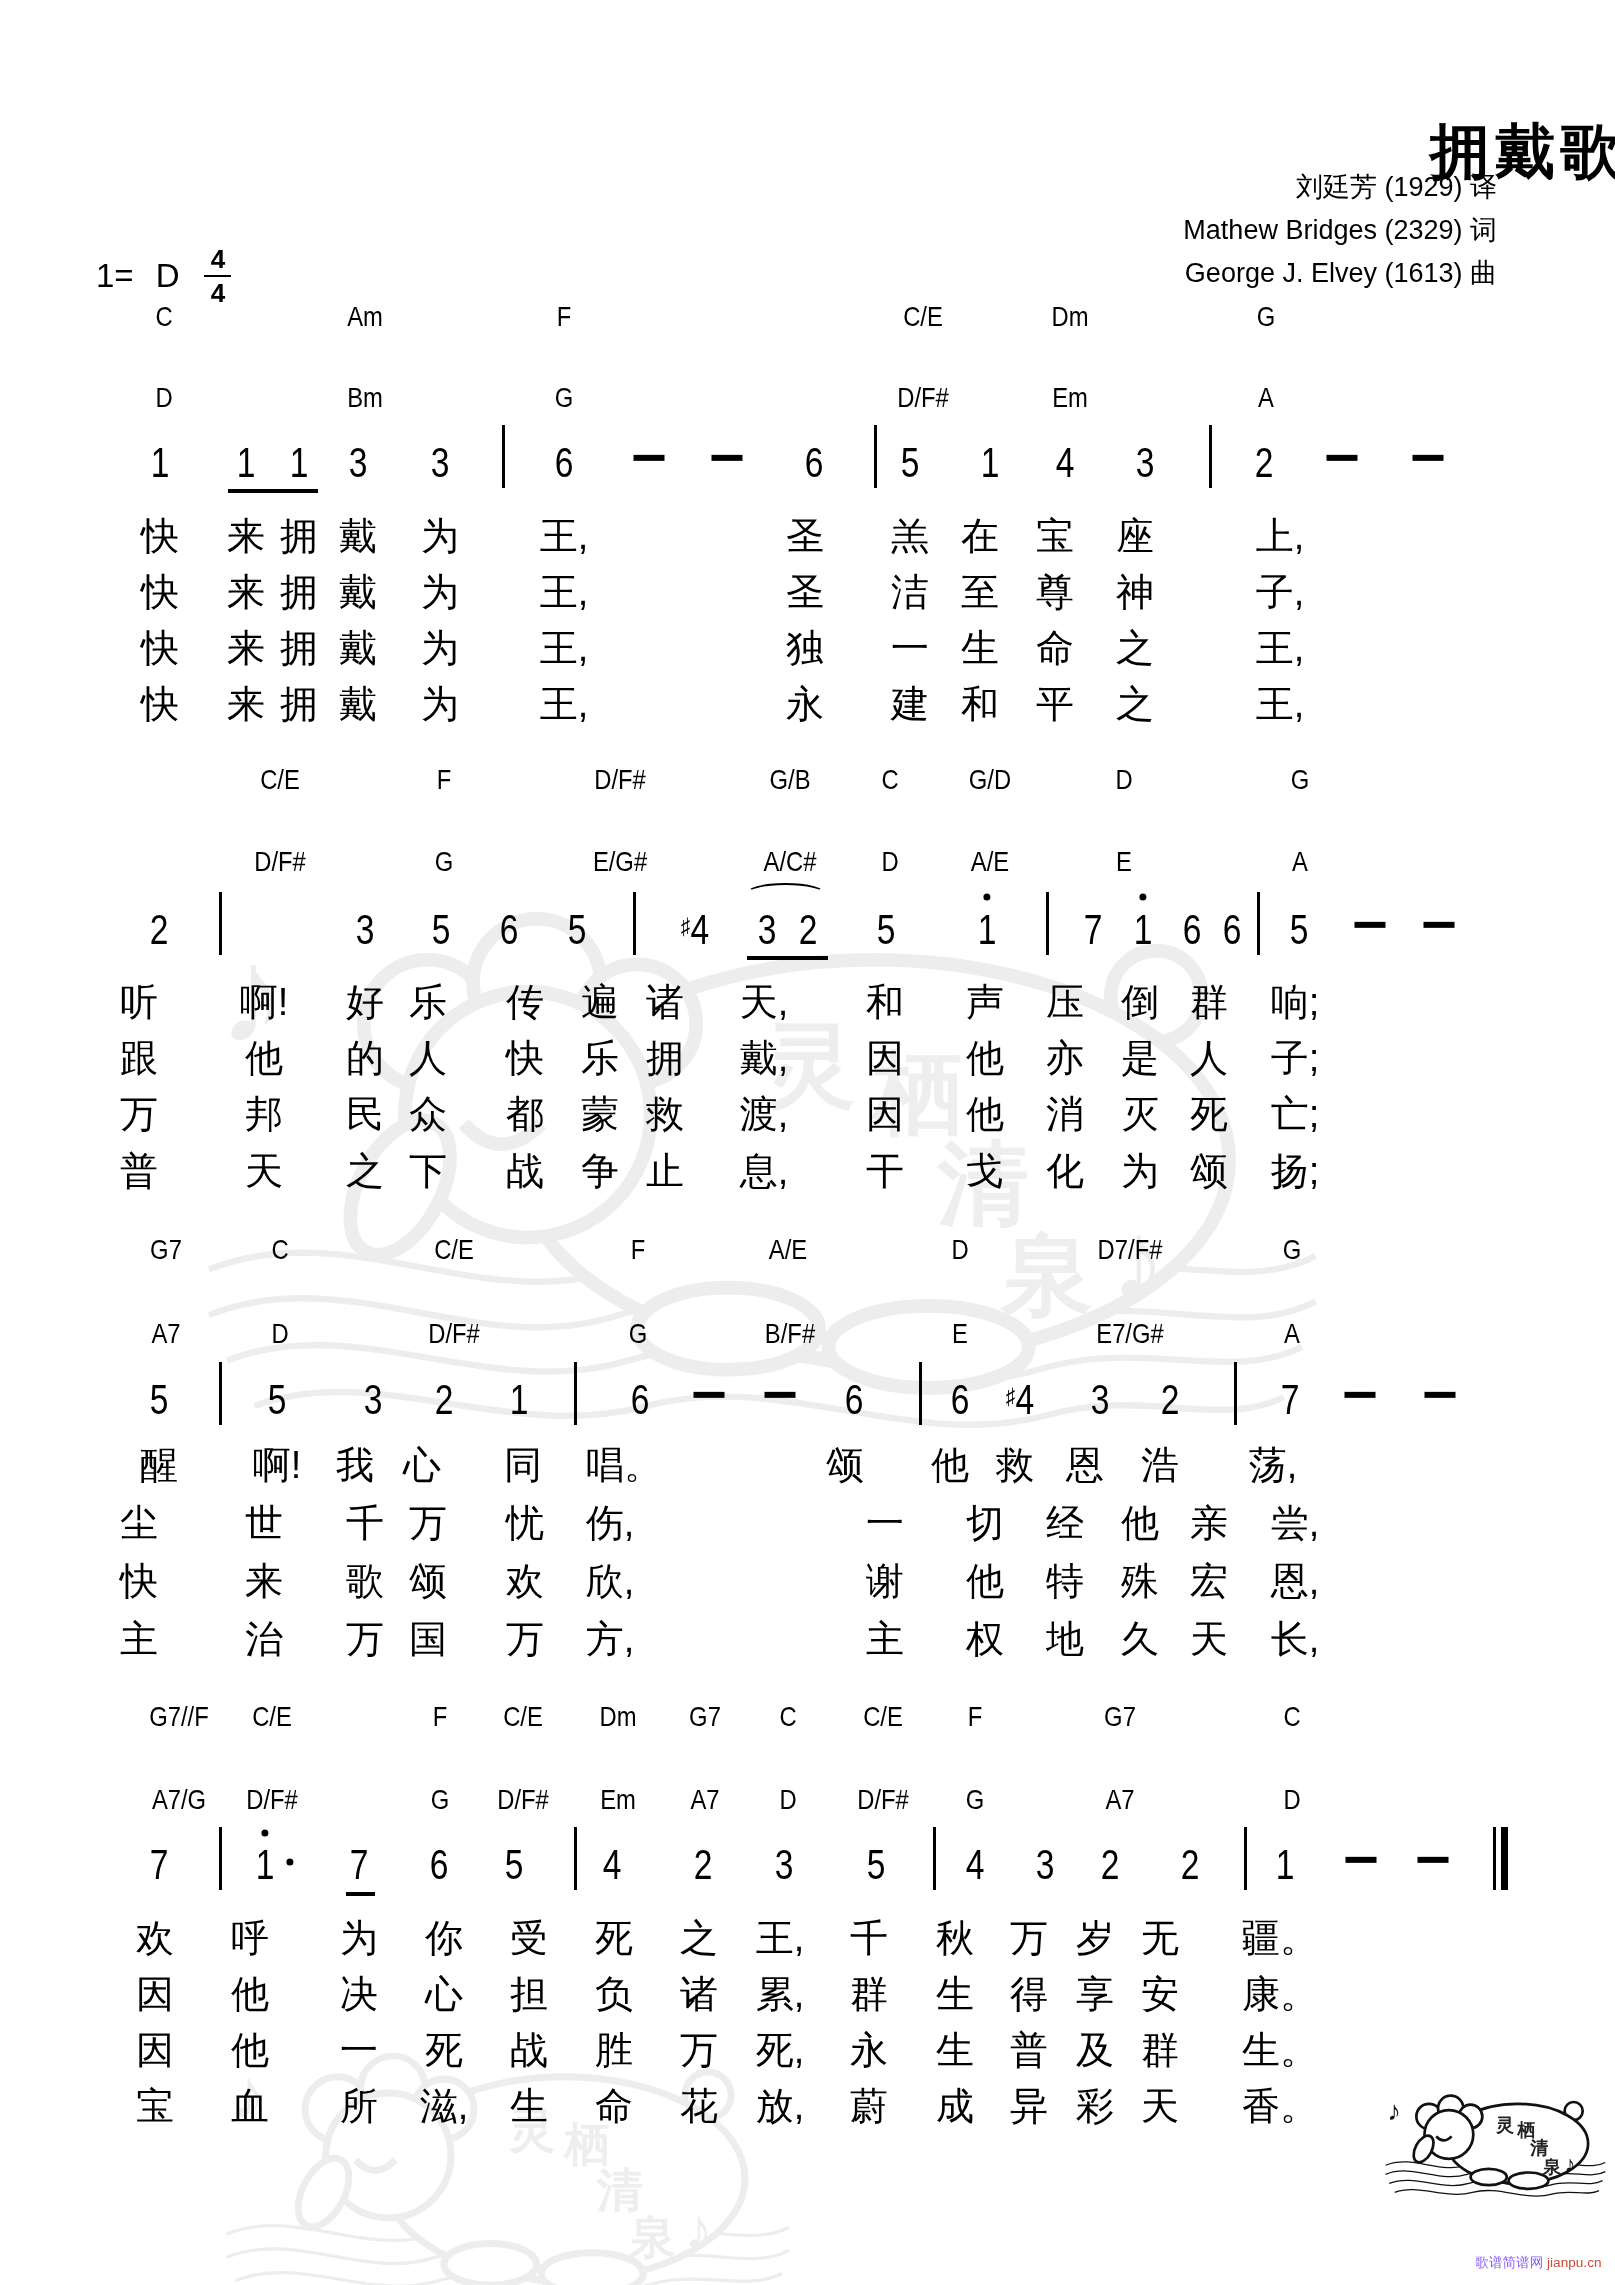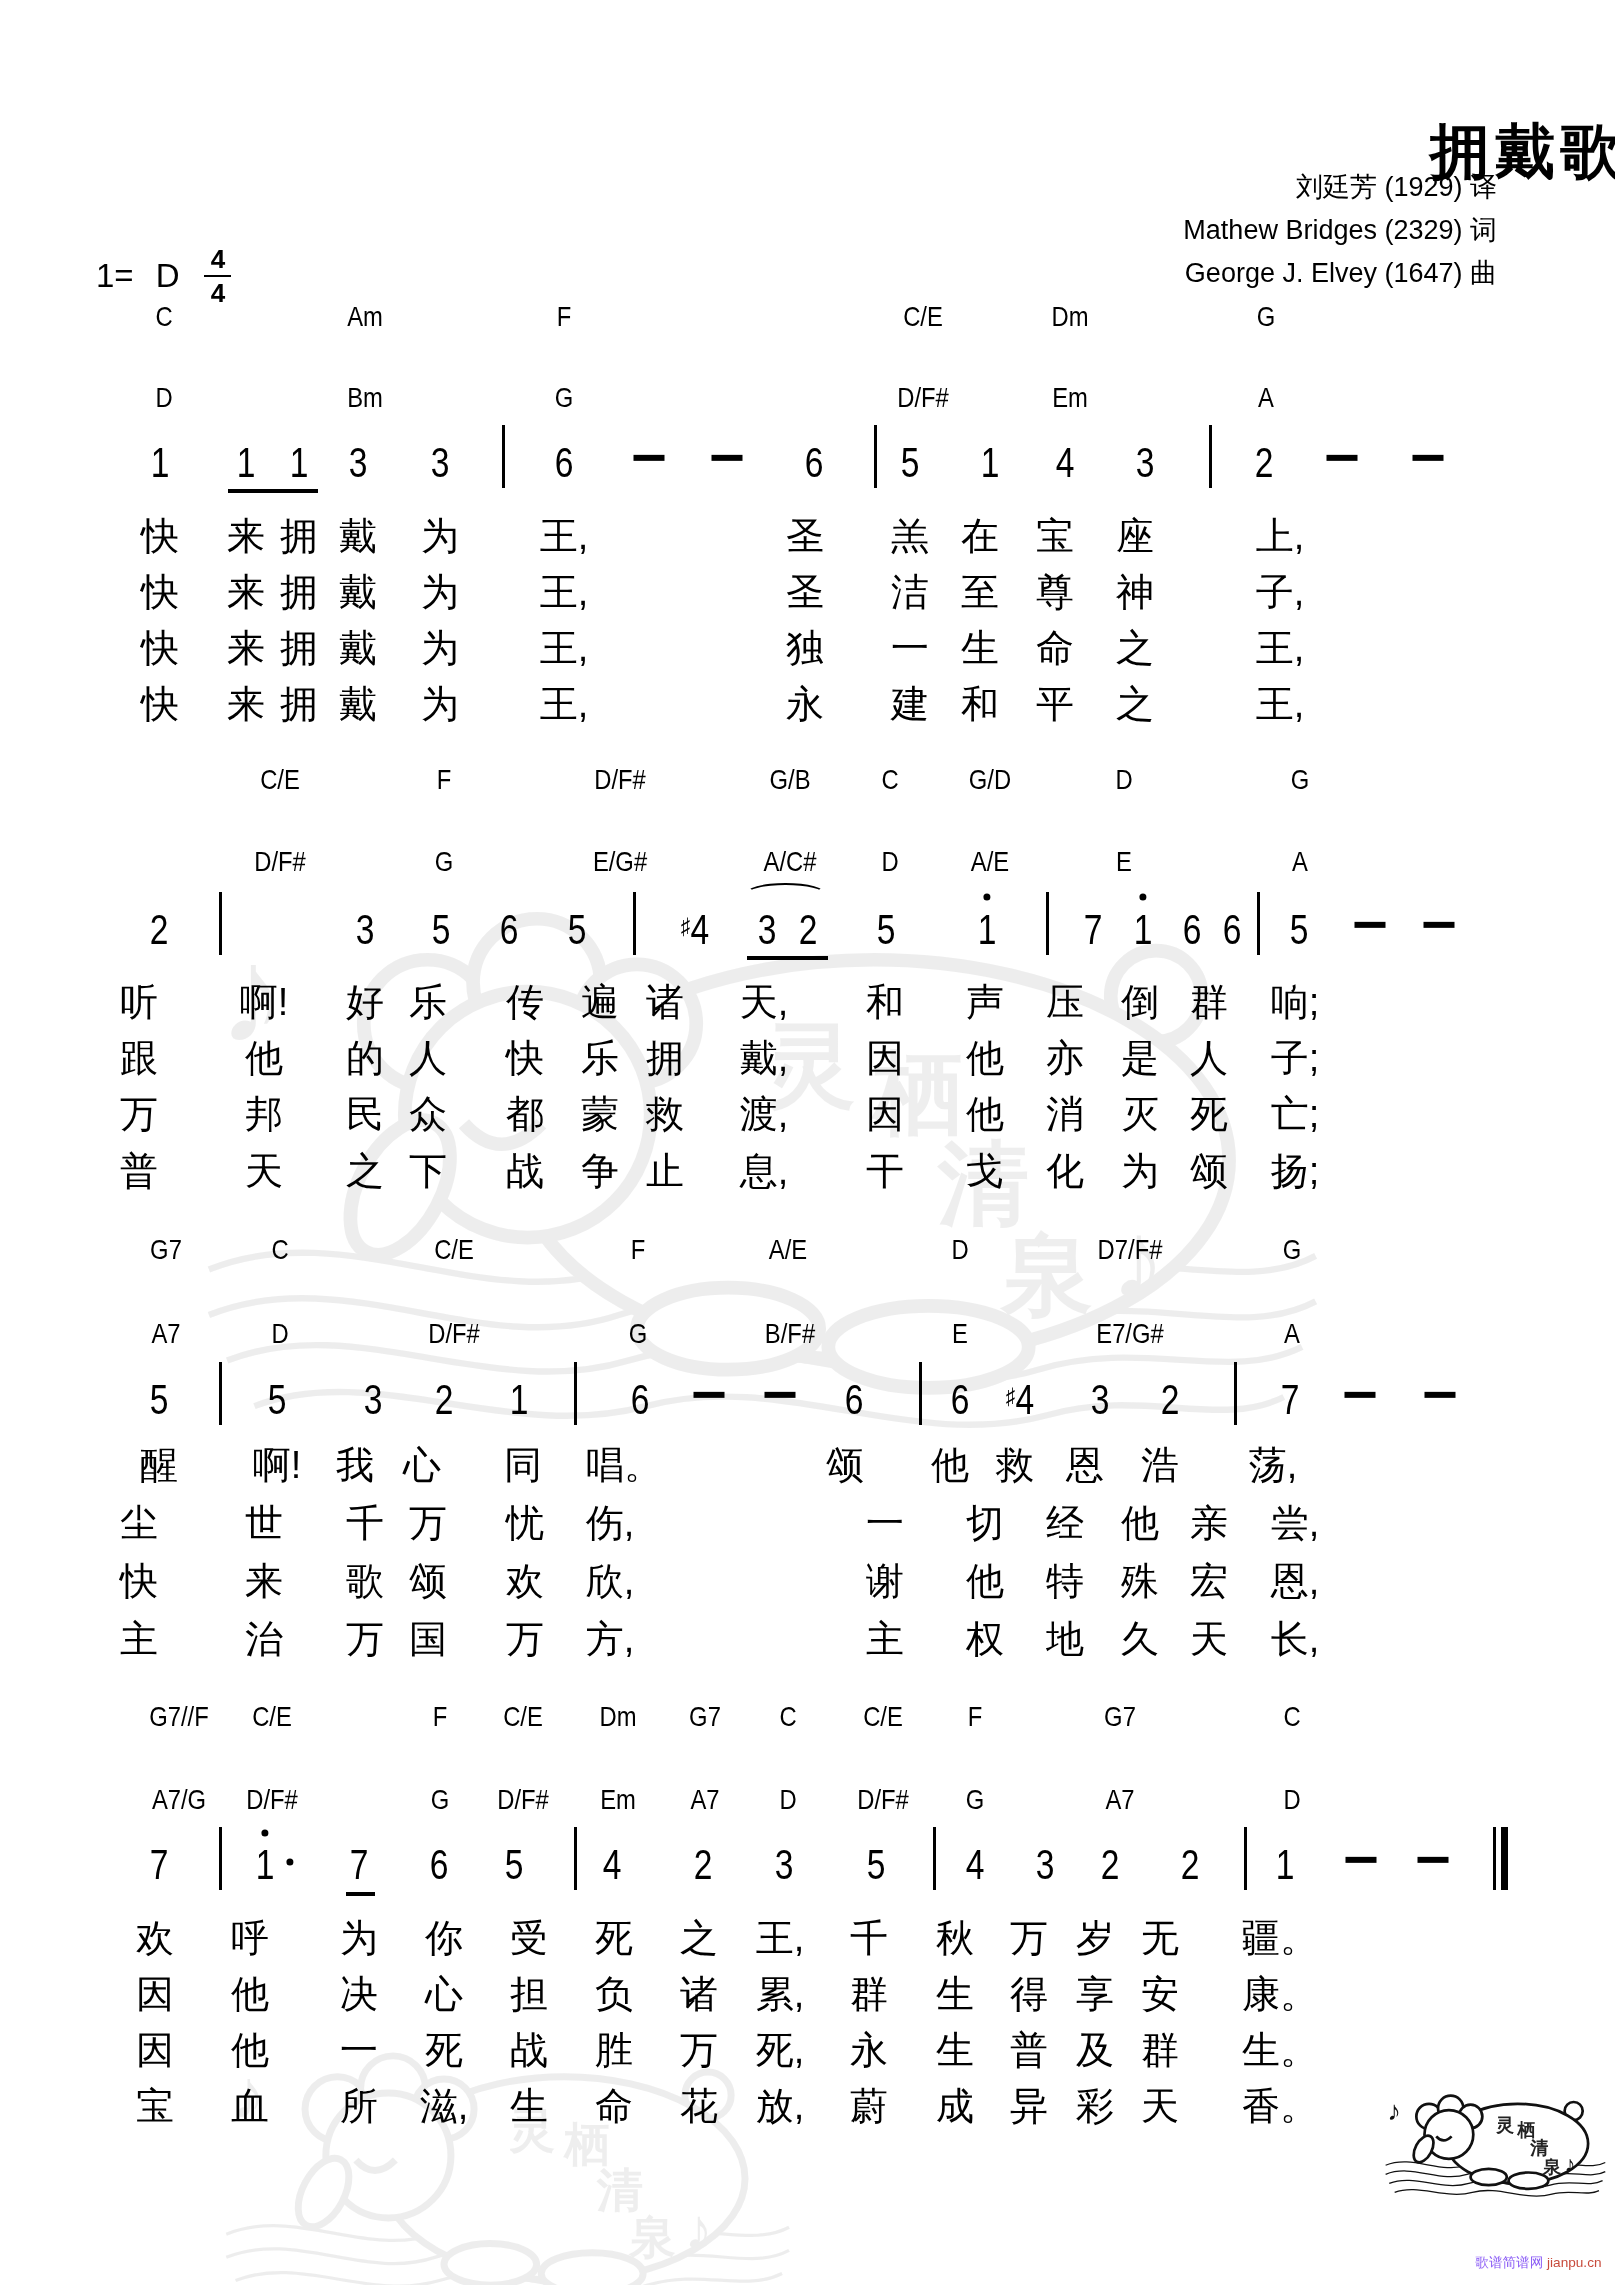--- a/index.html
+++ b/index.html
@@ -83,21 +83,21 @@
     </svg>
   <svg id="wm2" class="wm" viewBox="0 0 250 128" preserveAspectRatio="xMidYMid meet">
       <use href="#sheep-sym"></use>
     </svg>
 
   <div class="title">拥戴歌</div>
 
   <div class="credits">
     <div>刘廷芳 (1929) 译</div>
     <div>Mathew Bridges (2329) 词</div>
-    <div>George J. Elvey (1647) 曲</div>
+    <div>George J. Elvey (1613) 曲</div>
   </div>
 
   <div class="keysig">
     <span class="kp">1=</span>
     <span class="kl">D</span>
     <span class="frac">
       <span class="num">4</span>
       <span class="fbar"></span>
       <span class="den">4</span>
     </span>

